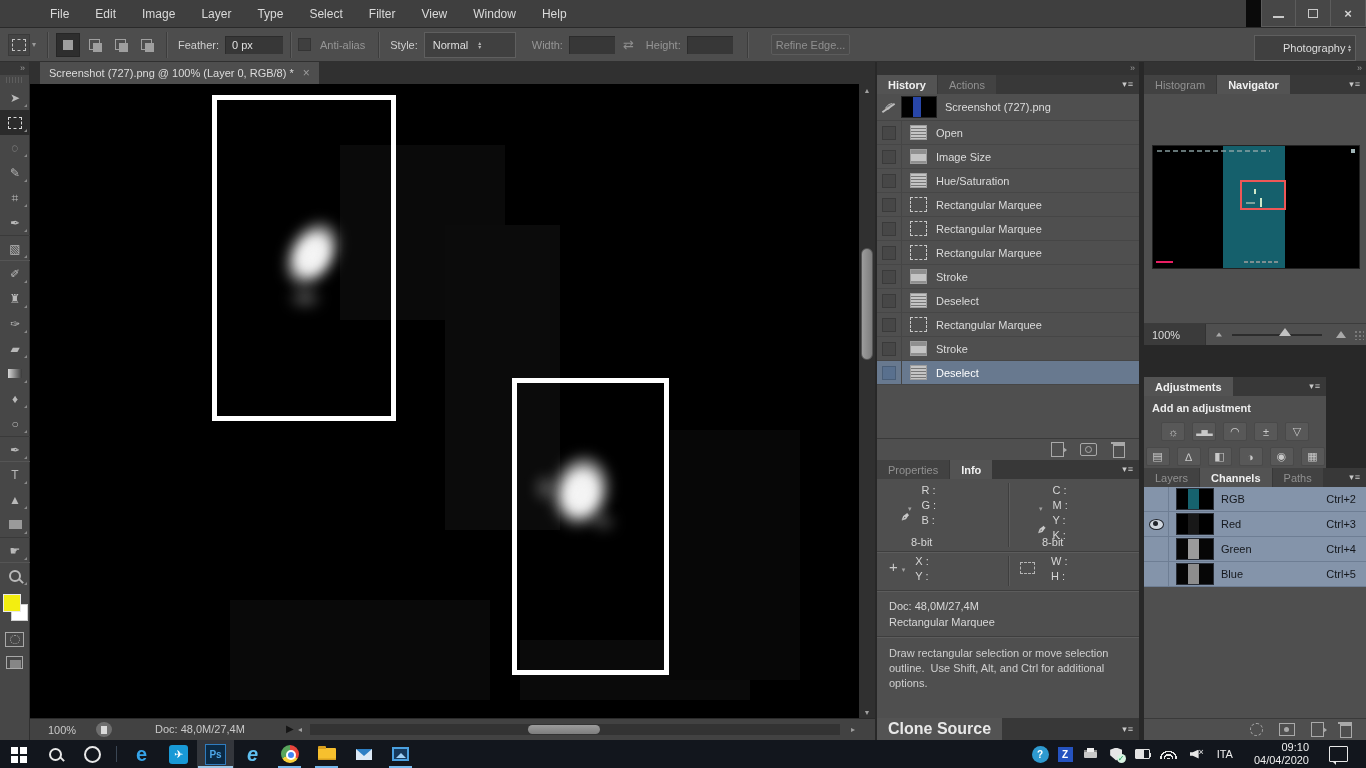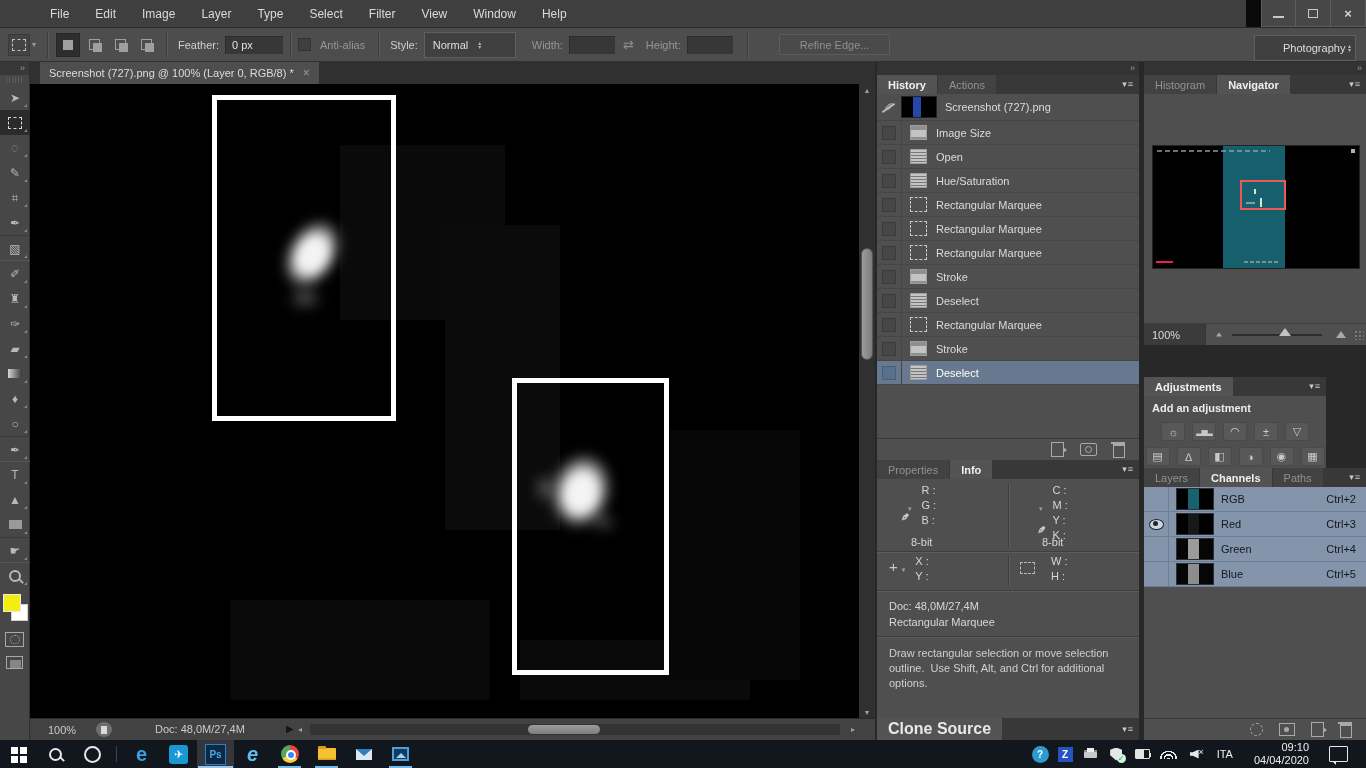--- a/index.html
+++ b/index.html
@@ -40,21 +40,21 @@
   .ob-label{margin:0 6px 0 4px;color:#cfcfcf;}
   .ob-label.dim{color:#969696;}
   .ob-field{height:18px;background:#373737;border-top:1px solid #2c2c2c;border-left:1px solid #2c2c2c;
             display:flex;align-items:center;padding:0 6px;color:#e0e0e0;min-width:44px;box-sizing:border-box;}
   .ob-check{width:11px;height:11px;background:#3f3f3f;border:1px solid #343434;margin-right:5px;}
   .ob-select{height:26px;background:#404040;border:1px solid #5f5f5f;display:flex;align-items:center;
              padding:0 4px 0 8px;color:#dedede;box-sizing:border-box;}
   .updown{display:flex;flex-direction:column;line-height:4px;font-size:6px;color:#b5b5b5;margin-left:10px;}
   .swap-glyph{color:#8f8f8f;font-size:13px;margin:0 8px;}
   .refine-btn{height:19px;border:1px solid #5c5c5c;background:#4a4a4a;color:#8f8f8f;border-radius:2px;
-              display:flex;align-items:center;padding:0 20px;margin-left:24px;}
+              display:flex;align-items:center;padding:0 4px;margin-left:16px;}
   .workspace{position:absolute;right:10px;top:7px;width:102px;padding-left:28px;}
 
   
   .toolbar{position:absolute;left:0;top:62px;width:30px;height:678px;background:#474747;border-right:1px solid #303030;box-sizing:border-box;}
   .tbar-head{height:13px;background:#383838;color:#9b9b9b;font-size:9px;text-align:right;padding-right:4px;line-height:12px;}
   .tbar-grip{height:6px;background:repeating-linear-gradient(90deg,#5d5d5d 0 1px,transparent 1px 3px);margin:2px 6px;}
   .tool{width:30px;height:25px;display:flex;align-items:center;justify-content:center;position:relative;}
   .tool.sep{border-top:1px solid #3a3a3a;box-shadow:0 -1px 0 #555 inset;}
   .tool.selected{background:#2b2b2b;}
   .tool::after{content:"";position:absolute;right:3px;bottom:3px;border-left:3px solid transparent;border-bottom:3px solid #8a8a8a;}
@@ -493,30 +493,30 @@
     <span class="snap-src">✐</span>
     <span class="snap-thumb"></span>
     <span>Screenshot (727).png</span>
   </div>
   <div>
 
       <div class="hrow">
         <span class="hcheck-col">
           <span class="hcheck"></span>
         </span>
+        <span class="hicon doc"></span>
+        <span>Open</span>
+      </div>
+
+      <div class="hrow">
+        <span class="hcheck-col">
+          <span class="hcheck"></span>
+        </span>
         <span class="hicon dialog"></span>
         <span>Image Size</span>
-      </div>
-
-      <div class="hrow">
-        <span class="hcheck-col">
-          <span class="hcheck"></span>
-        </span>
-        <span class="hicon doc"></span>
-        <span>Open</span>
       </div>
 
       <div class="hrow">
         <span class="hcheck-col">
           <span class="hcheck"></span>
         </span>
         <span class="hicon doc"></span>
         <span>Hue/Saturation</span>
       </div>
 

